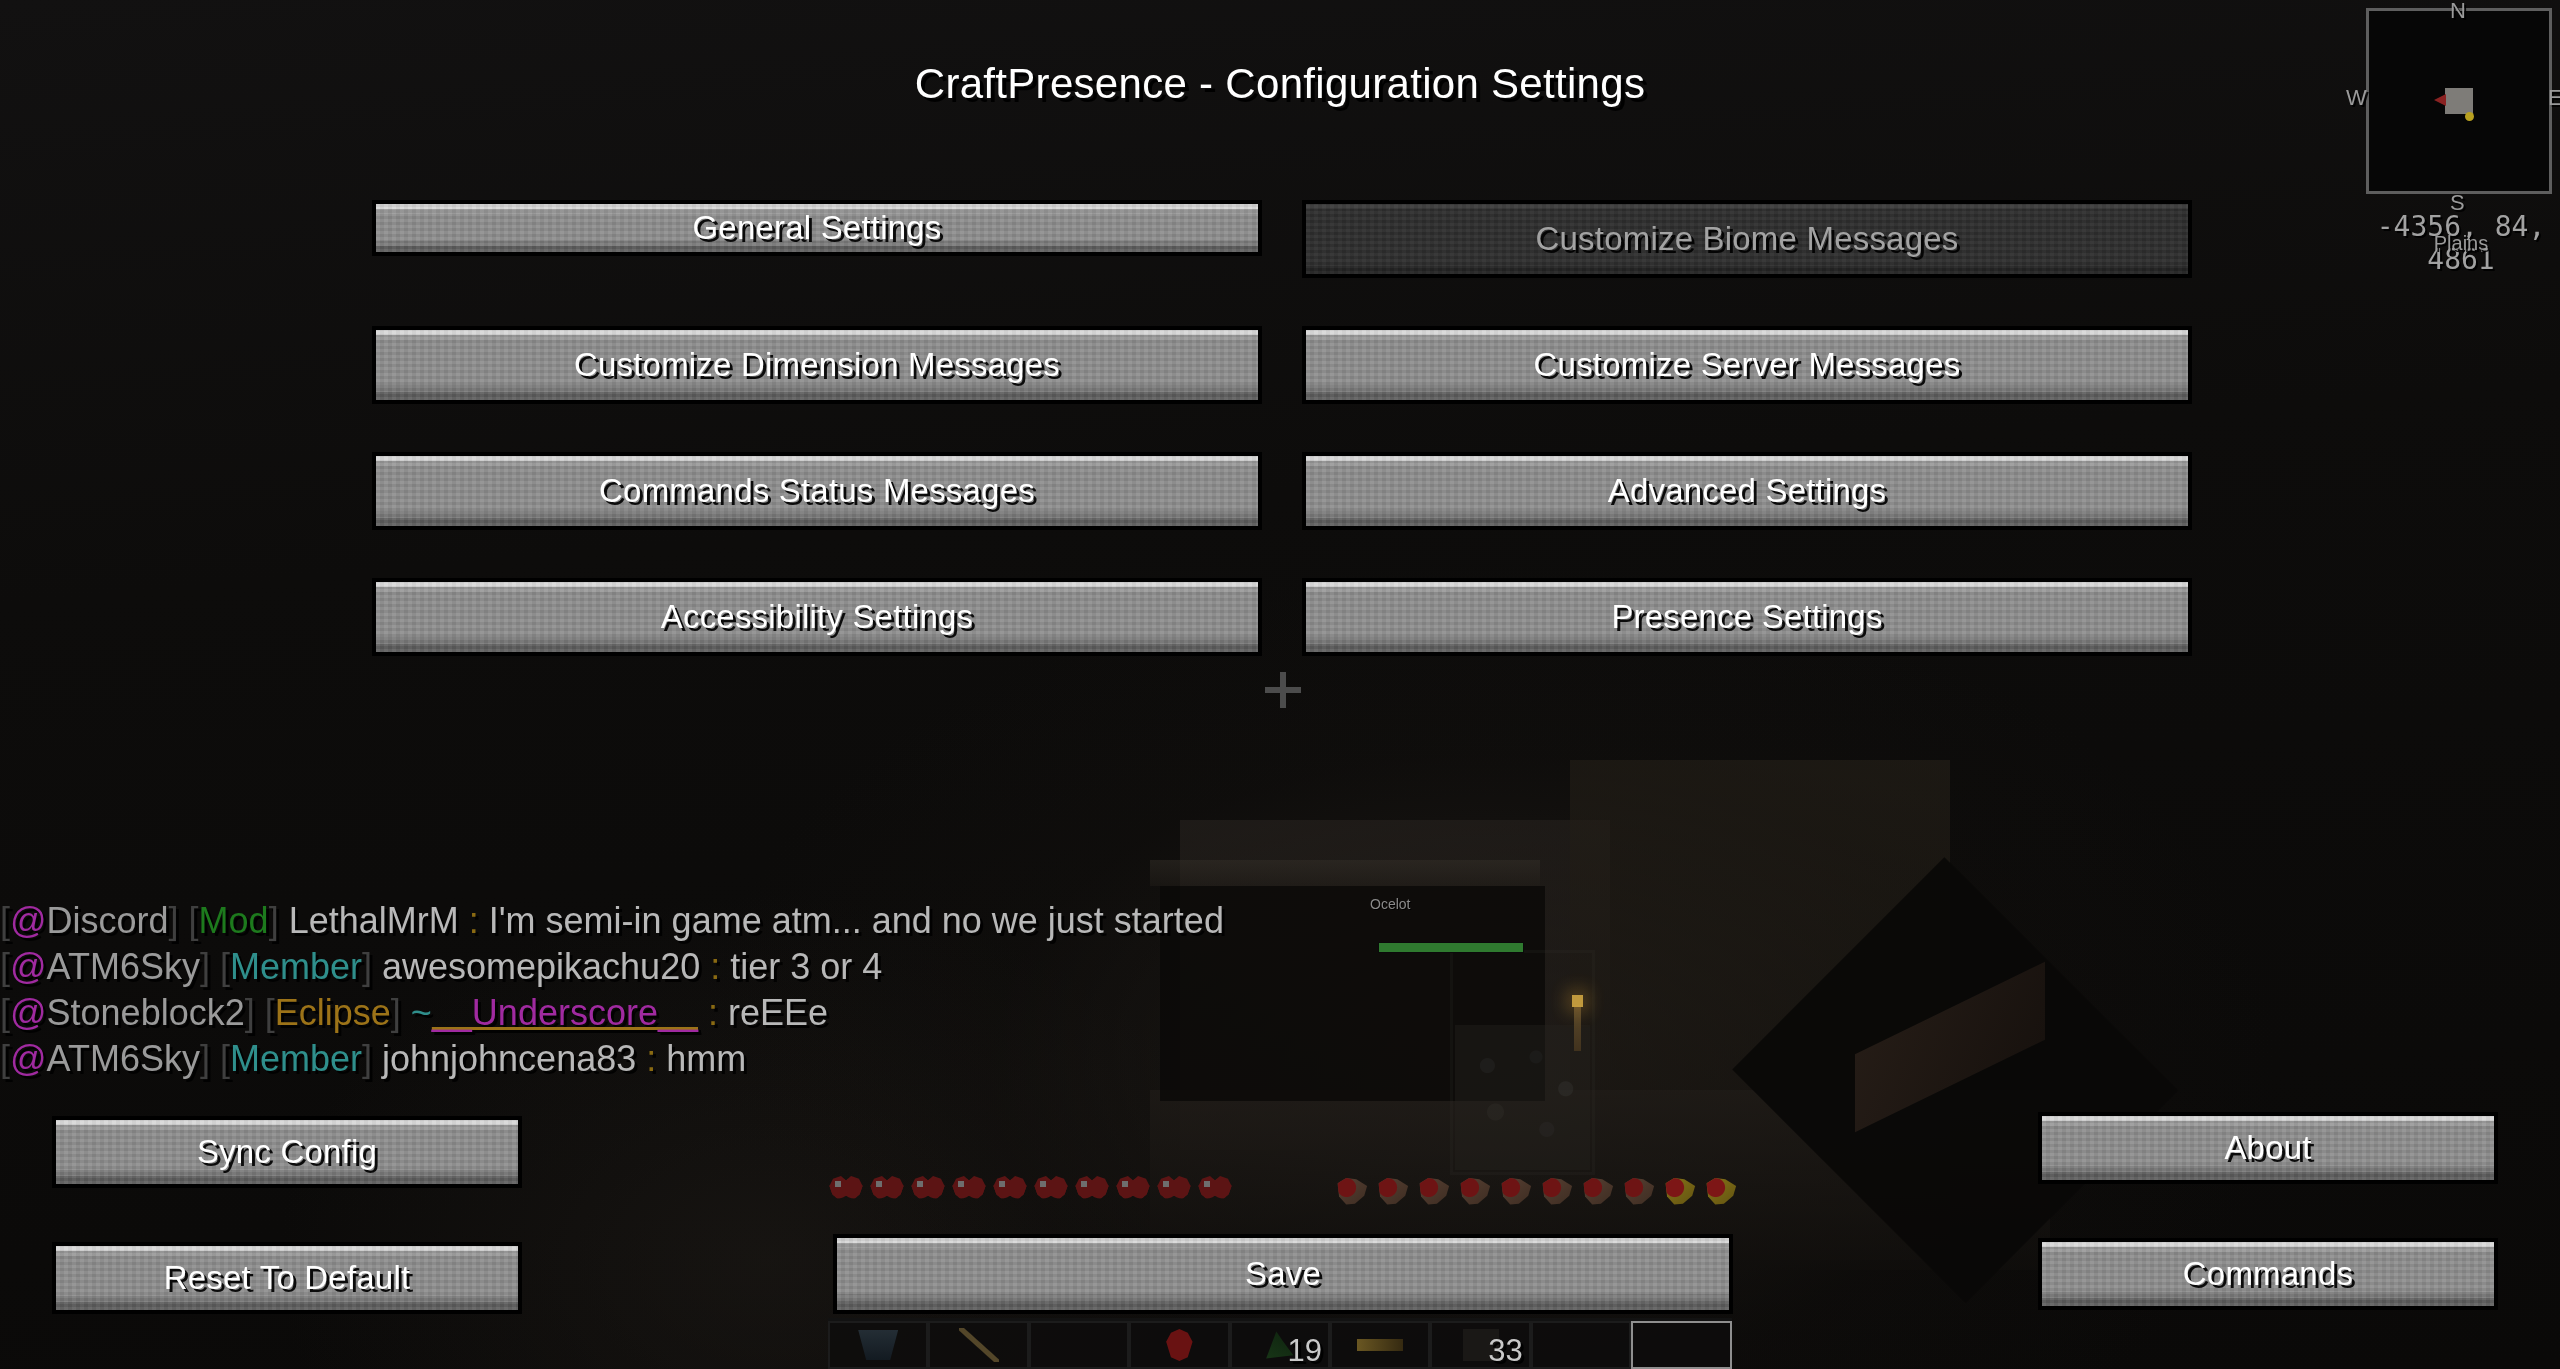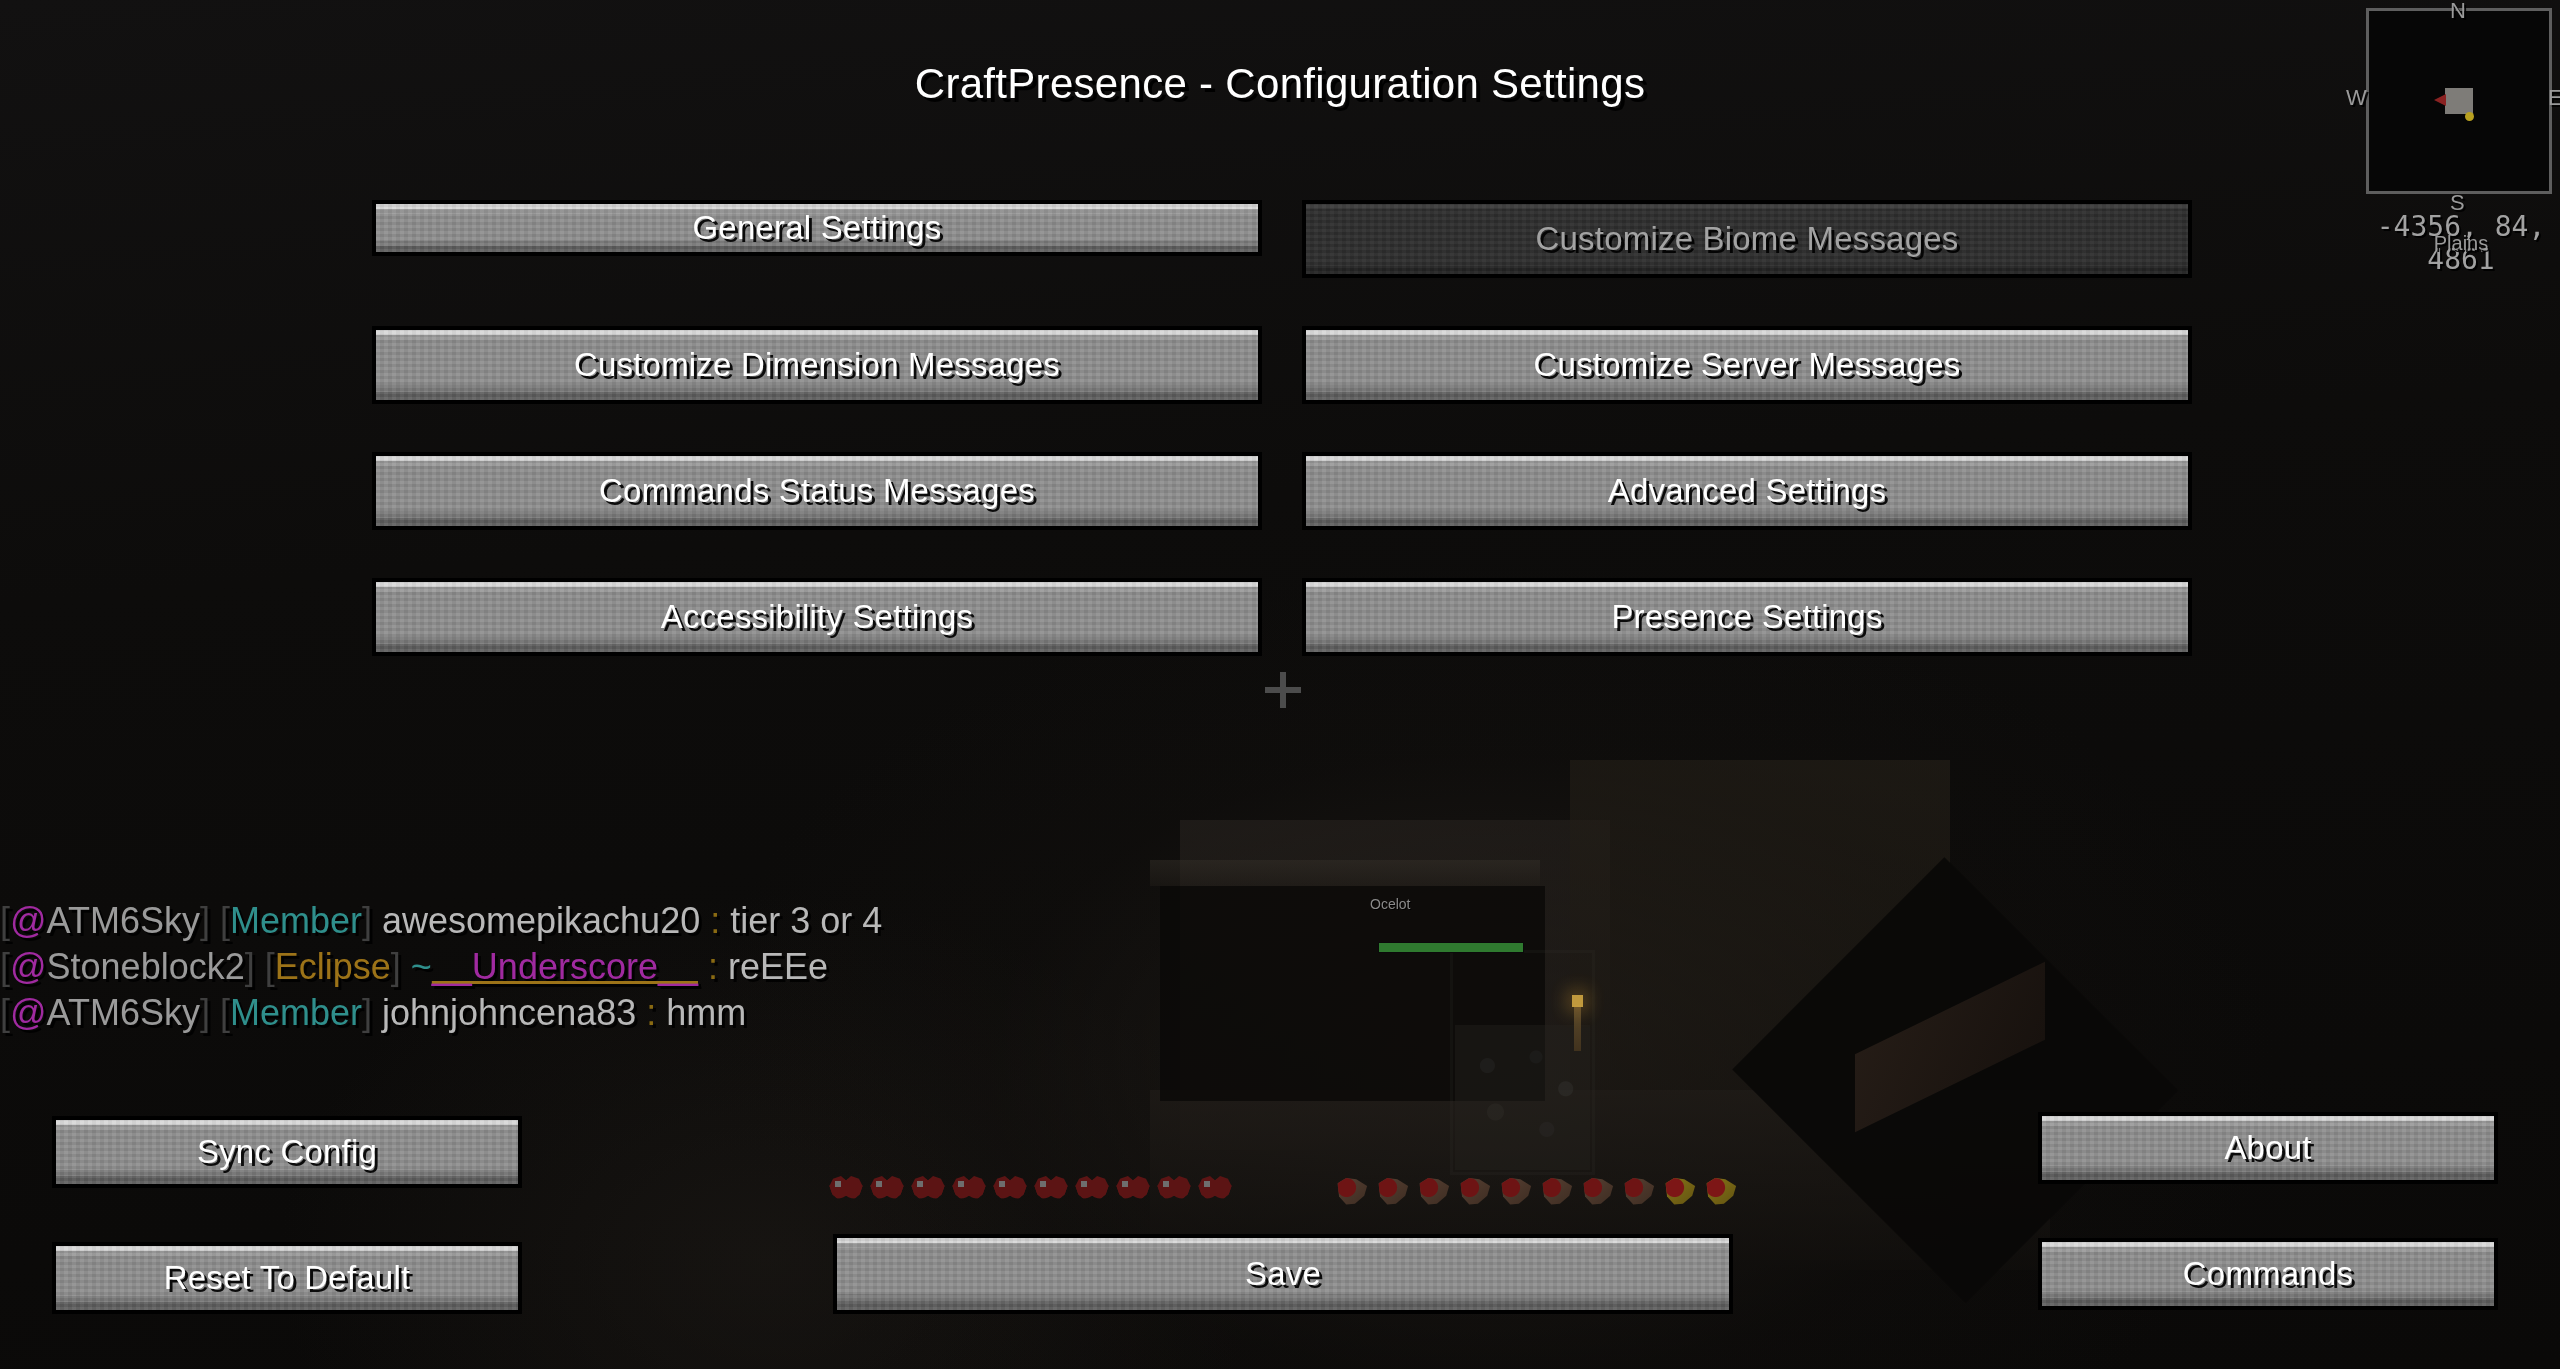--- a/index.html
+++ b/index.html
@@ -231,20 +231,21 @@
       <div class="mcbtn disabled" style="left: 1302px; top: 200px; width: 890px; height: 78px;">Customize Biome Messages</div>
       <div class="mcbtn" style="left: 372px; top: 326px; width: 890px; height: 78px;">Customize Dimension Messages</div>
       <div class="mcbtn" style="left: 1302px; top: 326px; width: 890px; height: 78px;">Customize Server Messages</div>
       <div class="mcbtn" style="left: 372px; top: 452px; width: 890px; height: 78px;">Commands Status Messages</div>
       <div class="mcbtn" style="left: 1302px; top: 452px; width: 890px; height: 78px;">Advanced Settings</div>
       <div class="mcbtn" style="left: 372px; top: 578px; width: 890px; height: 78px;">Accessibility Settings</div>
       <div class="mcbtn" style="left: 1302px; top: 578px; width: 890px; height: 78px;">Presence Settings</div>
     </div>
 
   <div class="chat" id="chat">
+      <div class="chatline"><span class="br">[</span><span class="at">@</span><span class="srv">Discord</span><span class="br">] [</span><span class="" style="color:#1d7a1d">Mod</span><span class="br">] </span><span class="uname">LethalMrM</span><span class="colon"> : </span><span class="msg">I'm semi-in game atm... and no we just started</span></div>
       <div class="chatline"><span class="br">[</span><span class="at">@</span><span class="srv">ATM6Sky</span><span class="br">] [</span><span class="" style="color:#2f8f8c">Member</span><span class="br">] </span><span class="uname">awesomepikachu20</span><span class="colon"> : </span><span class="msg">tier 3 or 4</span></div>
       <div class="chatline"><span class="br">[</span><span class="at">@</span><span class="srv">Stoneblock2</span><span class="br">] [</span><span class="" style="color:#9c7318">Eclipse</span><span class="br">] </span><span class="tilde">~</span><span class="uname-mag">__Underscore__</span><span class="colon"> : </span><span class="msg">reEEe</span></div>
       <div class="chatline"><span class="br">[</span><span class="at">@</span><span class="srv">ATM6Sky</span><span class="br">] [</span><span class="" style="color:#2f8f8c">Member</span><span class="br">] </span><span class="uname">johnjohncena83</span><span class="colon"> : </span><span class="msg">hmm</span></div>
     </div>
 
   <div class="hud" id="hearts" style="left: 828px; top: 1176px; width: 420px; height: 36px;">
       <div class="heart" style="left: 0px; top: 0px;"></div>
       <div class="heart" style="left: 41px; top: 0px;"></div>
       <div class="heart" style="left: 82px; top: 0px;"></div>
       <div class="heart" style="left: 123px; top: 0px;"></div>
@@ -262,20 +263,45 @@
       <div class="hunger" style="left: 82px; top: 0px;"></div>
       <div class="hunger" style="left: 123px; top: 0px;"></div>
       <div class="hunger" style="left: 164px; top: 0px;"></div>
       <div class="hunger" style="left: 205px; top: 0px;"></div>
       <div class="hunger" style="left: 246px; top: 0px;"></div>
       <div class="hunger" style="left: 287px; top: 0px;"></div>
       <div class="hunger hl" style="left: 328px; top: 0px;"></div>
       <div class="hunger hl" style="left: 369px; top: 0px;"></div>
     </div>
 
+  <div class="hotbar" id="hotbar">
+      <div class="slot">
+        <div class="itm itm-armor"></div>
+      </div>
+      <div class="slot">
+        <div class="itm itm-tool"></div>
+      </div>
+      <div class="slot"></div>
+      <div class="slot">
+        <div class="itm itm-apple"></div>
+      </div>
+      <div class="slot">
+        <div class="itm itm-plant"></div>
+        <div class="cnt">19</div>
+      </div>
+      <div class="slot">
+        <div class="itm itm-stick"></div>
+      </div>
+      <div class="slot">
+        <div class="itm itm-dark"></div>
+        <div class="cnt">33</div>
+      </div>
+      <div class="slot"></div>
+      <div class="slot sel"></div>
+    </div>
 
   <div class="mcbtn" style="left:52px;  top:1116px; width:470px; height:72px;text-align:right;">Sync Config</div>
   <div class="mcbtn" style="left:52px;  top:1242px; width:470px; height:72px;">Reset To Default</div>
   <div class="mcbtn" style="left:833px; top:1234px; width:900px; height:80px;">Save</div>
   <div class="mcbtn" style="left:2038px;top:1112px; width:460px; height:72px;">About</div>
   <div class="mcbtn" style="left:2038px;top:1238px; width:460px; height:72px;">Commands</div>
 
   <div class="minimap">
     <div class="mm-player"></div>
   </div>

